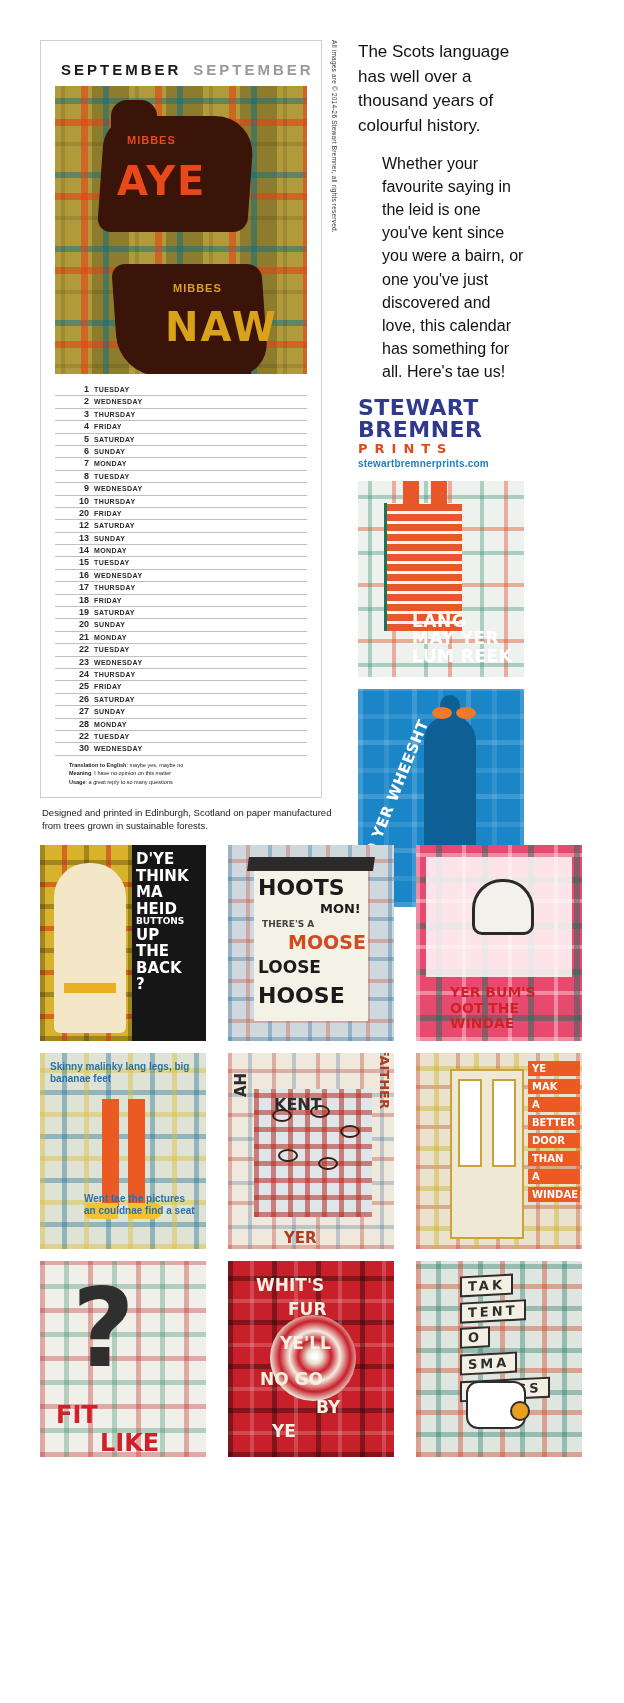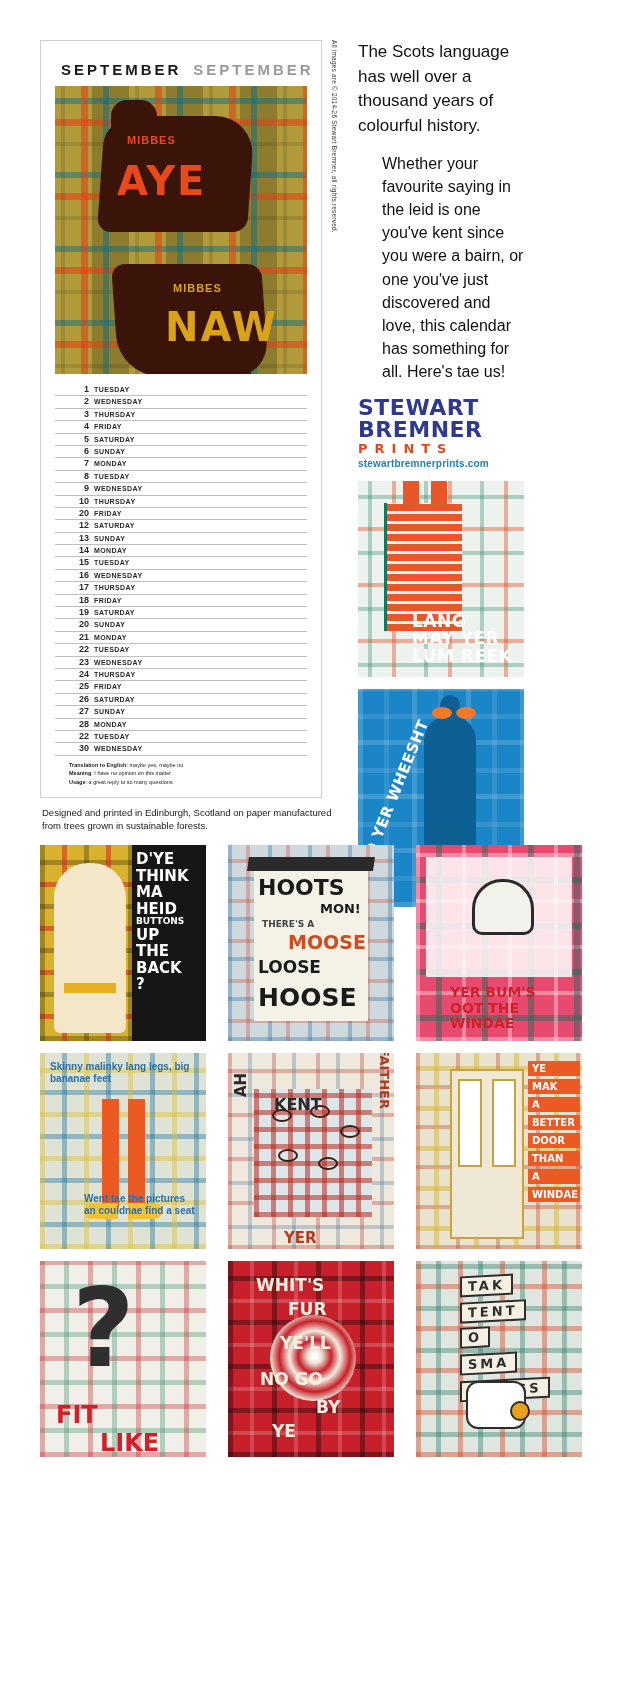--- a/index.html
+++ b/index.html
@@ -181,21 +181,21 @@
       #cfd9dd;
   }
   .t2 .card { position:absolute; left:26px; top:24px; width:114px; height:152px; background:#f4f1e6; }
   .t2 .roof { position:absolute; left:20px; top:12px; width:126px; height:14px; background:#2b2b2b; transform:skewX(-8deg); }
   .t2 .tx { position:absolute; font-weight:bold; font-family:"DejaVu Sans", sans-serif; }
   .t2 .w1 { left:30px; top:30px; font-size:22px; color:#1b1b1b; }
   .t2 .w2 { left:92px; top:56px; font-size:13px; color:#1b1b1b; }
   .t2 .w3 { left:34px; top:74px; font-size:9px; color:#444; }
   .t2 .w4 { left:60px; top:86px; font-size:19px; color:#d24a1e; }
   .t2 .w5 { left:30px; top:112px; font-size:17px; color:#1b1b1b; }
-  .t2 .w6 { left:30px; top:138px; font-size:25px; color:#1b1b1b; }
+  .t2 .w6 { left:30px; top:138px; font-size:22px; color:#1b1b1b; }
 
   
   .t3 {
     background:
       repeating-linear-gradient(90deg, rgba(255,255,255,0.35) 0 4px, rgba(0,0,0,0) 4px 20px, rgba(20,110,90,0.45) 20px 26px, rgba(0,0,0,0) 26px 46px),
       repeating-linear-gradient(0deg, rgba(255,255,255,0.35) 0 4px, rgba(0,0,0,0) 4px 20px, rgba(20,110,90,0.45) 20px 26px, rgba(0,0,0,0) 26px 46px),
       #e84a6f;
   }
   .t3 .panel { position:absolute; left:10px; top:12px; width:146px; height:120px; background:rgba(255,255,255,0.85); }
   .t3 .bum { position:absolute; left:56px; top:34px; width:62px; height:56px; border:3px solid #2a2a2a; border-radius:30px 30px 10px 10px; background:#f3f1ec; }

